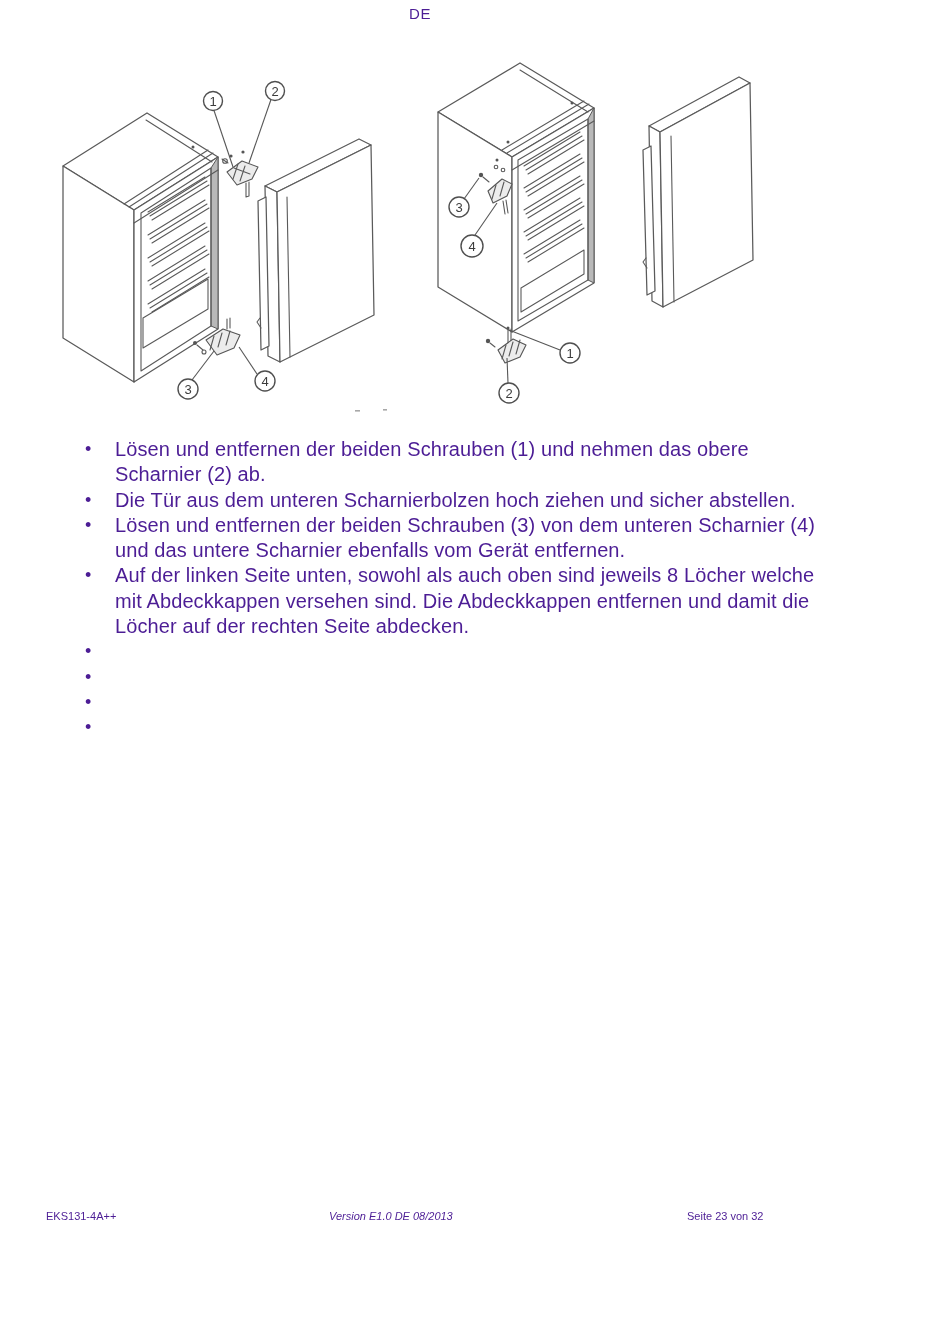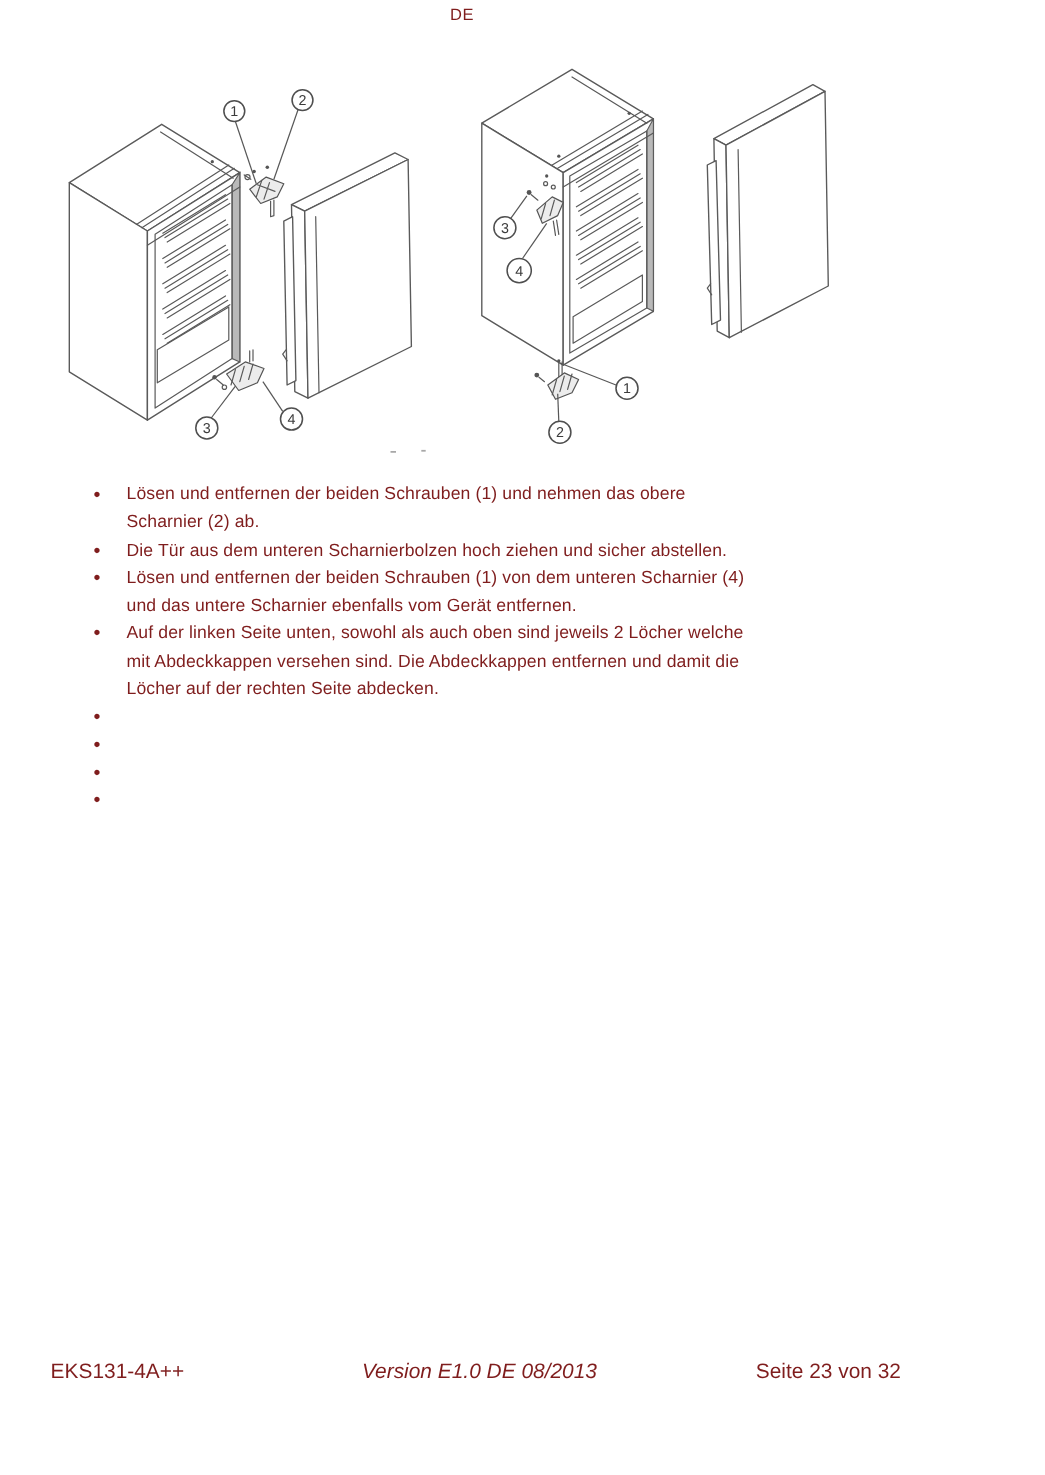--- a/index.html
+++ b/index.html
@@ -1,38 +1,38 @@
 <!DOCTYPE html>
 <html><head>
 <meta charset="utf-8">
 <style>
   html,body{margin:0;padding:0;background:#ffffff;}
   .page{position:relative;width:950px;height:1341px;background:#ffffff;
-        font-family:"Liberation Sans",sans-serif;color:#7f1d1d;overflow:hidden;}
+        font-family:"Liberation Sans",sans-serif;color:#4c1d95;overflow:hidden;}
   .lang{position:absolute;top:5px;left:0;width:840px;text-align:center;
         font-size:15px;letter-spacing:0.5px;}
   .figure{position:absolute;left:40px;top:55px;}
   
   .ln{stroke:#5a5a5a;fill:none;stroke-width:1.1;stroke-linejoin:round;stroke-linecap:round;}
   .face{fill:#ffffff;stroke:#5a5a5a;stroke-width:1.25;stroke-linejoin:round;}
   .post{fill:#b9b9b9;stroke:#5a5a5a;stroke-width:1;}
   .bracket{fill:#ececec;stroke:#555555;stroke-width:1.1;stroke-linejoin:round;}
   .screwdot{fill:#555555;stroke:none;}
   .callout circle{fill:#ffffff;stroke:#4f4f4f;stroke-width:1.4;}
   .callout text{font-family:"Liberation Sans",sans-serif;font-size:13px;fill:#3c3c3c;
                 text-anchor:middle;}
   .callout line{stroke:#575757;stroke-width:1.1;}
   .noise{fill:#a8a8a8;}
   
   .bullets{position:absolute;left:85px;top:437px;width:800px;}
   .item{display:flex;}
   .dot{flex:0 0 30px;width:30px;font-size:18px;line-height:25.3px;}
-  .txt{font-size:16px;line-height:25.3px;white-space:pre-line;letter-spacing:0.1px;}
+  .txt{font-size:20px;line-height:25.3px;white-space:pre-line;letter-spacing:0.1px;}
   
-  .footer{position:absolute;left:0;top:1237px;width:950px;height:24px;font-size:19px;}
+  .footer{position:absolute;left:0;top:1210px;width:950px;height:24px;font-size:11px;}
   .f-left{position:absolute;left:46px;top:0;}
   .f-center{position:absolute;left:329px;top:0;font-style:italic;}
   .f-right{position:absolute;left:687px;top:0;}
 </style>
 </head>
 <body>
 
 <div class="page">
 
   <div class="lang">DE</div>
@@ -196,26 +196,26 @@
       <span class="dot">•</span>
       <div class="txt">Lösen und entfernen der beiden Schrauben (1) und nehmen das obere
 Scharnier (2) ab.</div>
     </div>
     <div class="item">
       <span class="dot">•</span>
       <div class="txt">Die Tür aus dem unteren Scharnierbolzen hoch ziehen und sicher abstellen.</div>
     </div>
     <div class="item">
       <span class="dot">•</span>
-      <div class="txt">Lösen und entfernen der beiden Schrauben (1) von dem unteren Scharnier (4)
+      <div class="txt">Lösen und entfernen der beiden Schrauben (3) von dem unteren Scharnier (4)
 und das untere Scharnier ebenfalls vom Gerät entfernen.</div>
     </div>
     <div class="item">
       <span class="dot">•</span>
-      <div class="txt">Auf der linken Seite unten, sowohl als auch oben sind jeweils 2 Löcher welche
+      <div class="txt">Auf der linken Seite unten, sowohl als auch oben sind jeweils 8 Löcher welche
 mit Abdeckkappen versehen sind. Die Abdeckkappen entfernen und damit die
 Löcher auf der rechten Seite abdecken.</div>
     </div>
     <div class="item">
       <span class="dot">•</span>
     </div>
     <div class="item">
       <span class="dot">•</span>
     </div>
     <div class="item">

